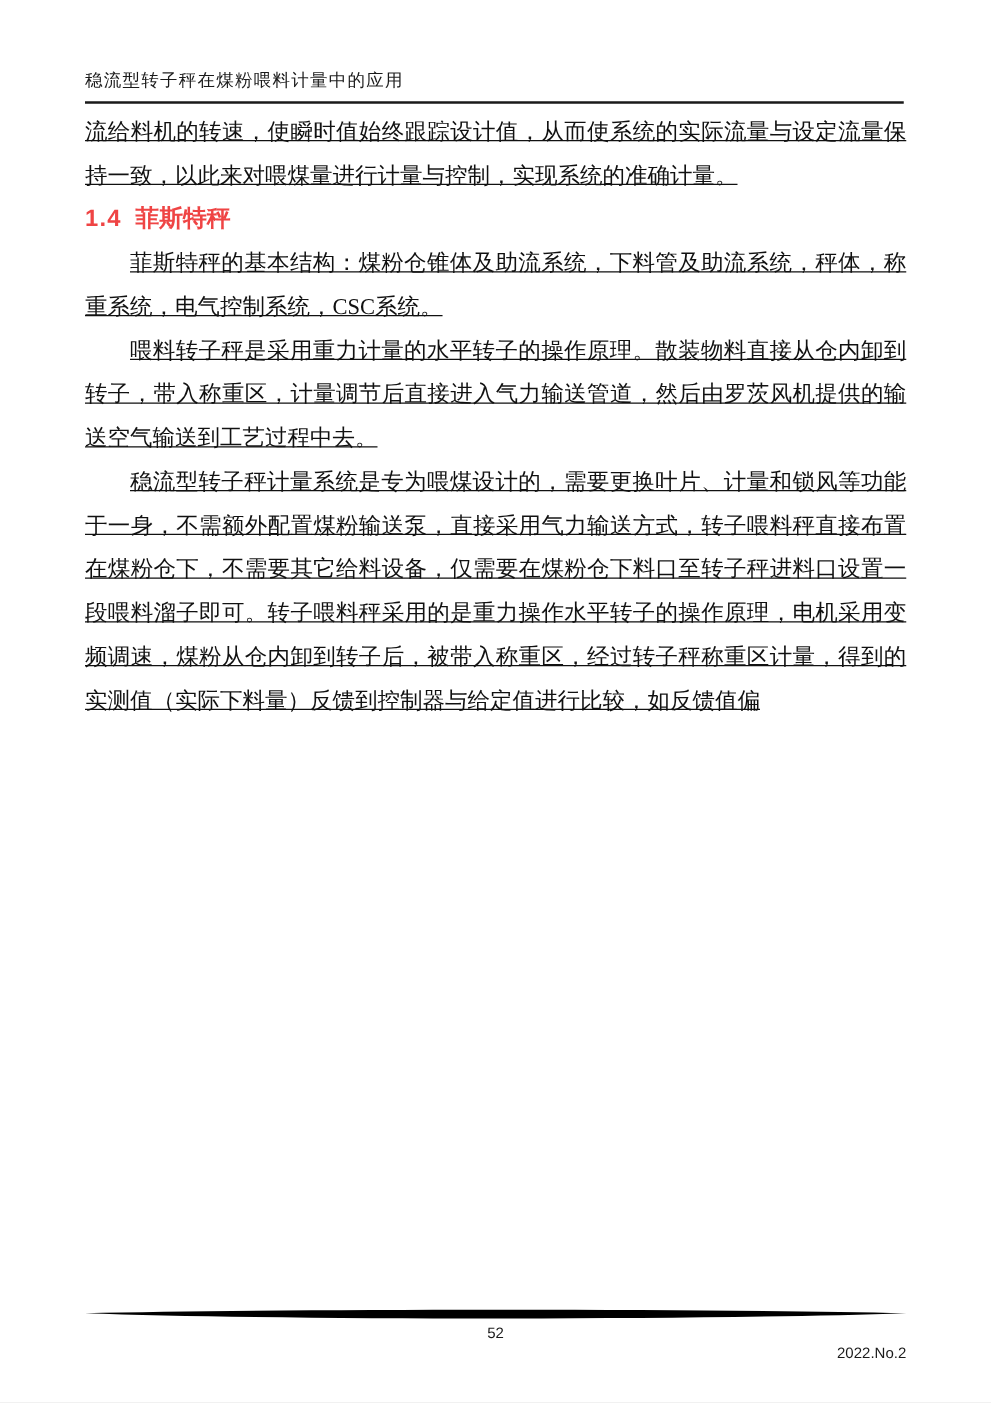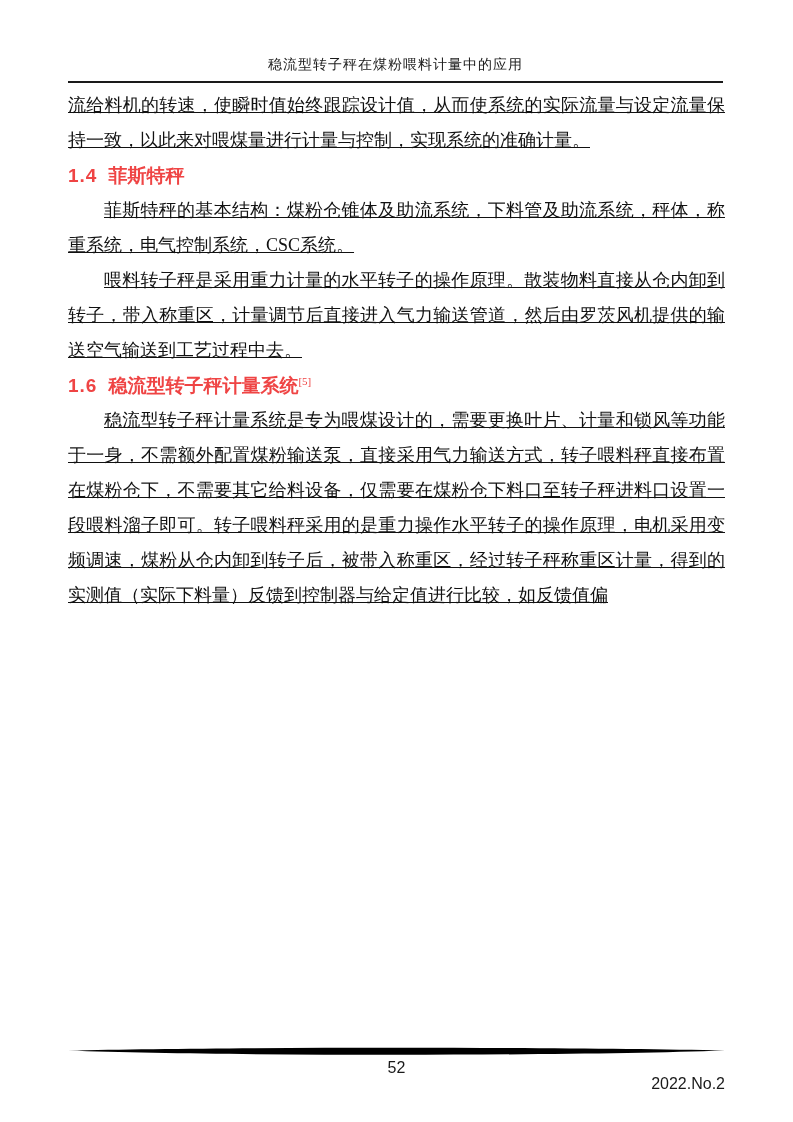--- a/index.html
+++ b/index.html
@@ -8,21 +8,21 @@
     width:793px;height:1122px;
     margin:0 auto;
     background:#ffffff;
     font-family:"Liberation Serif","DejaVu Serif",serif;
     color:#111;
     overflow:hidden;
   }
   .doc-header{
     position:absolute;
     left:68px;right:70px;top:56px;
-    text-align:center;
+    text-align:left;
     border-bottom:2px solid #1a1a1a;
     padding-bottom:7px;
   }
   .doc-header-title{
     font-size:14px;
     letter-spacing:1px;
     color:#1a1a1a;
   }
   .doc-body{
     position:absolute;
@@ -56,21 +56,21 @@
   .doc-footer{
     position:absolute;
     left:68px;right:68px;top:1046px;
   }
   .footer-bar{display:block;width:100%;height:12px;}
   .footer-row{
     position:relative;
     margin-top:1px;
     height:18px;
     font-family:"Liberation Sans","DejaVu Sans",sans-serif;
-    font-size:16px;
+    font-size:12px;
     color:#1a1a1a;
   }
   .footer-page-num{
     position:absolute;left:0;right:0;
     text-align:center;
   }
   .footer-issue{
     position:absolute;right:0;top:16px;
   }
 </style>
@@ -81,21 +81,20 @@
 
   <header class="doc-header">
     <div class="doc-header-title">稳流型转子秤在煤粉喂料计量中的应用</div>
   </header>
 
   <main class="doc-body" id="doc-body">
       <p class="body-para noindent">流给料机的转速，使瞬时值始终跟踪设计值，从而使系统的实际流量与设定流量保持一致，以此来对喂煤量进行计量与控制，实现系统的准确计量。</p>
       <div class="sec-heading"><span class="sec-num">1.4</span><span>菲斯特秤</span></div>
       <p class="body-para">菲斯特秤的基本结构：煤粉仓锥体及助流系统，下料管及助流系统，秤体，称重系统，电气控制系统，CSC系统。</p>
       <p class="body-para">喂料转子秤是采用重力计量的水平转子的操作原理。散装物料直接从仓内卸到转子，带入称重区，计量调节后直接进入气力输送管道，然后由罗茨风机提供的输送空气输送到工艺过程中去。</p>
-      <div class="sec-heading"><span class="sec-num">1.6</span><span>稳流型转子秤计量系统</span><span class="ref-sup">[5]</span></div>
       <p class="body-para">稳流型转子秤计量系统是专为喂煤设计的，需要更换叶片、计量和锁风等功能于一身，不需额外配置煤粉输送泵，直接采用气力输送方式，转子喂料秤直接布置在煤粉仓下，不需要其它给料设备，仅需要在煤粉仓下料口至转子秤进料口设置一段喂料溜子即可。转子喂料秤采用的是重力操作水平转子的操作原理，电机采用变频调速，煤粉从仓内卸到转子后，被带入称重区，经过转子秤称重区计量，得到的实测值（实际下料量）反馈到控制器与给定值进行比较，如反馈值偏</p>
     </main>
 
   <footer class="doc-footer">
     <svg class="footer-bar" viewBox="0 0 657 12" preserveAspectRatio="none" aria-hidden="true">
       <path d="M0,4.5 C160,0.8 497,0.8 657,4.5 C497,10.2 160,10.2 0,4.5 Z" fill="#000"></path>
     </svg>
     <div class="footer-row">
       <span class="footer-page-num">52</span>
       <span class="footer-issue">2022.No.2</span>

